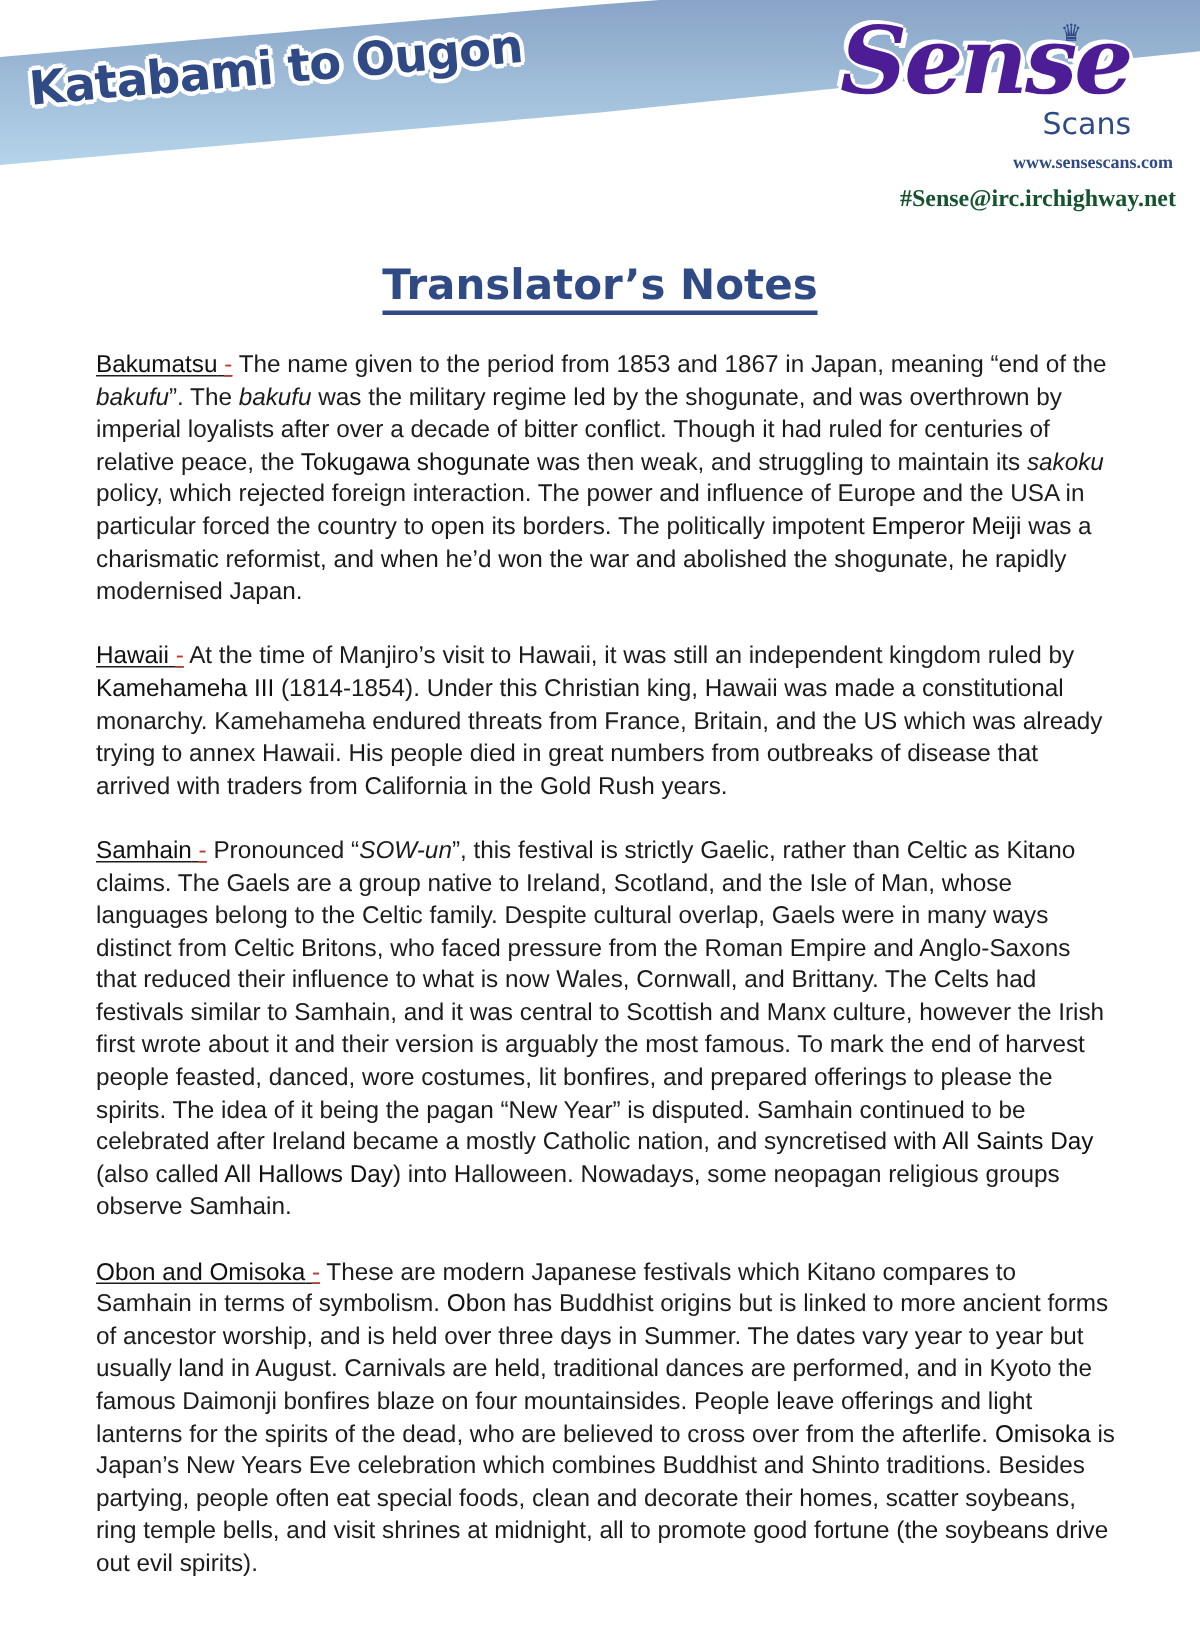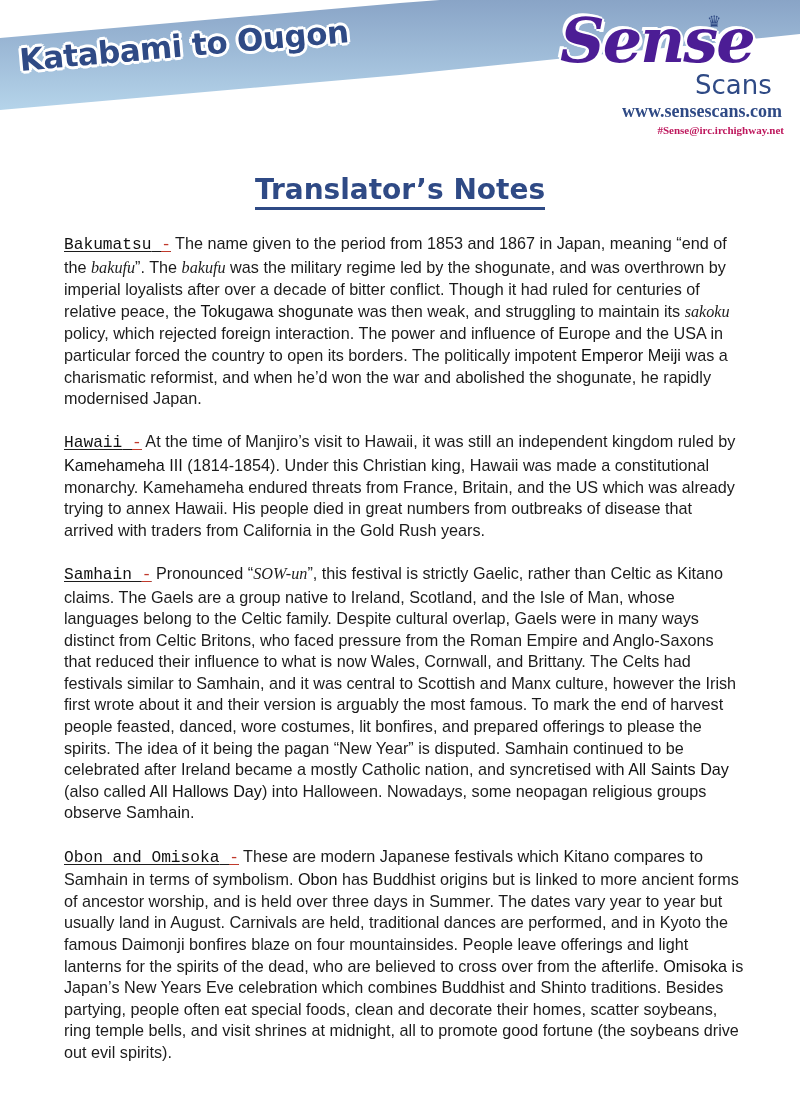--- a/index.html
+++ b/index.html
@@ -26,51 +26,51 @@
     font-family: "DejaVu Serif", serif; font-weight: bold; font-style: italic;
     font-size: 62px; color: #4c1d95; letter-spacing: -2px;
     text-shadow: 2px 0 0 #fff, -2px 0 0 #fff, 0 2px 0 #fff, 0 -2px 0 #fff,
                  3px 3px 0 #fff, -3px -3px 0 #fff;
   }
   .logo-crown {
     position: absolute; left: 707px; top: 12px; font-size: 16px; color: #2f4a85;
   }
   .logo-scans {
     position: absolute; left: 695px; top: 70px;
-    font-family: "DejaVu Sans", sans-serif; font-size: 26px; color: #2f4a85;
+    font-family: "DejaVu Sans", sans-serif; font-size: 20px; color: #2f4a85;
     font-weight: normal;
   }
   .logo-url {
     position: absolute; right: 18px; top: 101px;
-    font-family: "Liberation Serif", serif; font-weight: bold; font-size: 18px; color: #2f4a85;
+    font-family: "Liberation Serif", serif; font-weight: bold; font-size: 12px; color: #2f4a85;
   }
   .logo-irc {
     position: absolute; right: 16px; top: 124px;
-    font-family: "Liberation Serif", serif; font-weight: bold; font-size: 11px; color: #be185d; margin-left: 24px;
+    font-family: "Liberation Serif", serif; font-weight: bold; font-size: 16px; color: #14532d; margin-left: 24px;
   }
   .page-title {
     position: absolute; left: 0; width: 800px; top: 173px; text-align: center;
   }
   .page-title span {
     font-family: "DejaVu Sans", sans-serif; font-weight: bold; font-size: 28px;
     color: #2f4a85; border-bottom: 3px solid #2f4a85; padding-bottom: 1px;
   }
   .notes {
     position: absolute; left: 64px; top: 233px; width: 680px;
     font-family: "Liberation Sans", sans-serif; font-size: 16.2px; line-height: 21.6px;
     color: #1c1c1c;
   }
   .note { margin: 0 0 21.6px 0; }
   .term {
-    text-decoration: underline; text-underline-offset: 2px; font-family: Liberation Mono, monospace;
+    text-decoration: underline; text-underline-offset: 2px;
   }
   .term-name { color: #111; }
   .dash { color: #c0392b; text-decoration: underline; text-underline-offset: 2px; }
   b { font-weight: normal; color: #111; }
-  i { font-style: italic; font-family: Liberation Serif, serif; }
+  i { font-style: italic; }
 </style>
 </head>
 <body>
 
 <svg class="banner" viewBox="0 0 860 110" preserveAspectRatio="none">
   <defs>
     <linearGradient id="bannerGrad" x1="0" y1="0" x2="0" y2="1">
       <stop offset="0" stop-color="#7d97bd"></stop>
       <stop offset="1" stop-color="#b5d4ea"></stop>
     </linearGradient>

